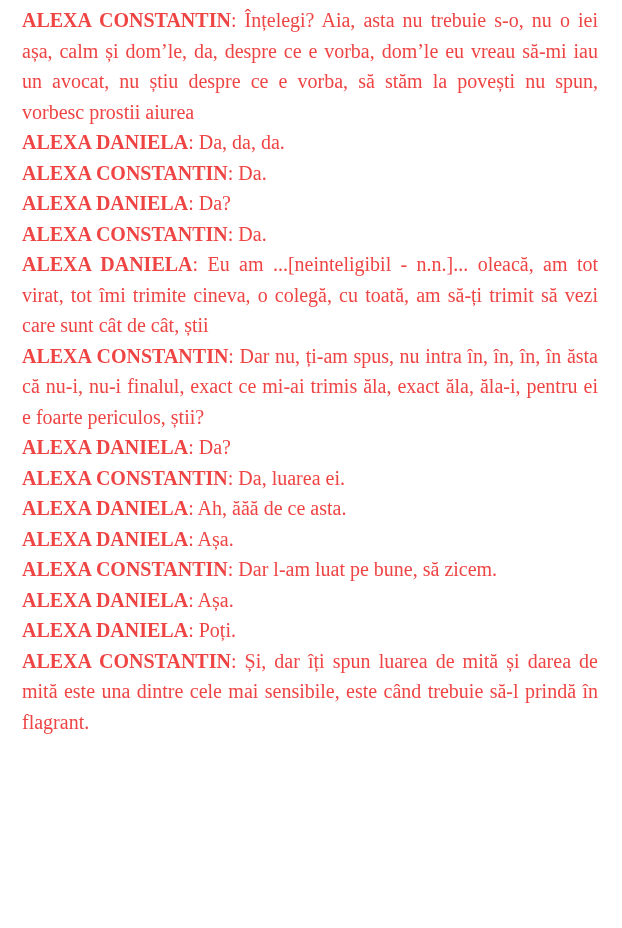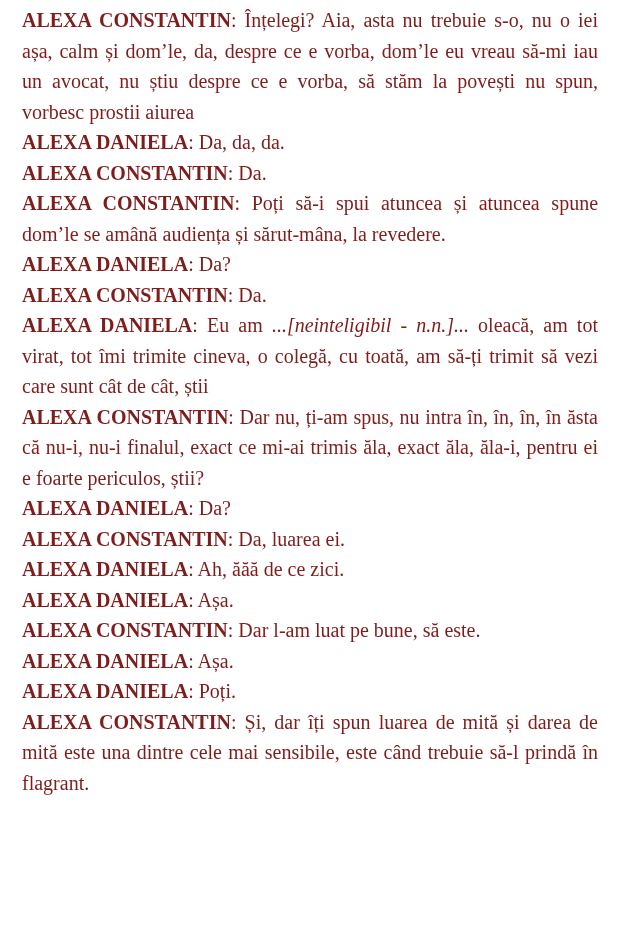--- a/index.html
+++ b/index.html
@@ -11,51 +11,49 @@
     width: 622px;
     height: 928px;
     overflow: hidden;
   }
   .page {
     box-sizing: border-box;
     width: 622px;
     height: 928px;
     padding: 5px 24px 0 22px;
     background: #ffffff;
-    color: #7f1d1d;
+    color: #ef4444;
     font-family: "Liberation Serif", "DejaVu Serif", serif;
     font-size: 20px;
     line-height: 30.5px;
     text-align: justify;
   }
   .entry {
     margin: 0;
   }
   .speaker {
     font-weight: bold;
   }
   .it {
-    font-style: italic;
   }
 </style>
 </head>
 <body>
 
 <div class="page">
   <div id="transcript-body">
       <p class="entry"><span class="speaker">ALEXA CONSTANTIN</span><span>: </span><span class="">Înțelegi? Aia, asta nu trebuie s-o, nu o iei așa, calm și dom’le, da, despre ce e vorba, dom’le eu vreau să-mi iau un avocat, nu știu despre ce e vorba, să stăm la povești nu spun, vorbesc prostii aiurea</span></p>
       <p class="entry"><span class="speaker">ALEXA DANIELA</span><span>: </span><span class="">Da, da, da.</span></p>
       <p class="entry"><span class="speaker">ALEXA CONSTANTIN</span><span>: </span><span class="">Da.</span></p>
-      <p class="entry"><span class="speaker">ALEXA CONSTANTIN</span><span>: </span><span class="">Poți să-i spui atuncea și atuncea spune dom’le se amână audiența și sărut-mâna, la revedere.</span></p>
       <p class="entry"><span class="speaker">ALEXA DANIELA</span><span>: </span><span class="">Da?</span></p>
       <p class="entry"><span class="speaker">ALEXA CONSTANTIN</span><span>: </span><span class="">Da.</span></p>
       <p class="entry"><span class="speaker">ALEXA DANIELA</span><span>: </span><span class="">Eu am </span><span class="it">...[neinteligibil - n.n.]...</span><span class=""> oleacă, am tot virat, tot îmi trimite cineva, o colegă, cu toată, am să-ți trimit să vezi care sunt cât de cât, știi</span></p>
       <p class="entry"><span class="speaker">ALEXA CONSTANTIN</span><span>: </span><span class="">Dar nu, ți-am spus, nu intra în, în, în, în ăsta că nu-i, nu-i finalul, exact ce mi-ai trimis ăla, exact ăla, ăla-i, pentru ei e foarte periculos, știi?</span></p>
       <p class="entry"><span class="speaker">ALEXA DANIELA</span><span>: </span><span class="">Da?</span></p>
       <p class="entry"><span class="speaker">ALEXA CONSTANTIN</span><span>: </span><span class="">Da, luarea ei.</span></p>
-      <p class="entry"><span class="speaker">ALEXA DANIELA</span><span>: </span><span class="">Ah, ăăă de ce zici.</span></p>
+      <p class="entry"><span class="speaker">ALEXA DANIELA</span><span>: </span><span class="">Ah, ăăă de ce asta.</span></p>
       <p class="entry"><span class="speaker">ALEXA DANIELA</span><span>: </span><span class="">Așa.</span></p>
-      <p class="entry"><span class="speaker">ALEXA CONSTANTIN</span><span>: </span><span class="">Dar l-am luat pe bune, să este.</span></p>
+      <p class="entry"><span class="speaker">ALEXA CONSTANTIN</span><span>: </span><span class="">Dar l-am luat pe bune, să zicem.</span></p>
       <p class="entry"><span class="speaker">ALEXA DANIELA</span><span>: </span><span class="">Așa.</span></p>
       <p class="entry"><span class="speaker">ALEXA DANIELA</span><span>: </span><span class="">Poți.</span></p>
       <p class="entry"><span class="speaker">ALEXA CONSTANTIN</span><span>: </span><span class="">Și, dar îți spun luarea de mită și darea de mită este una dintre cele mai sensibile, este când trebuie să-l prindă în flagrant.</span></p>
     </div>
 </div>
 
 </body></html>

